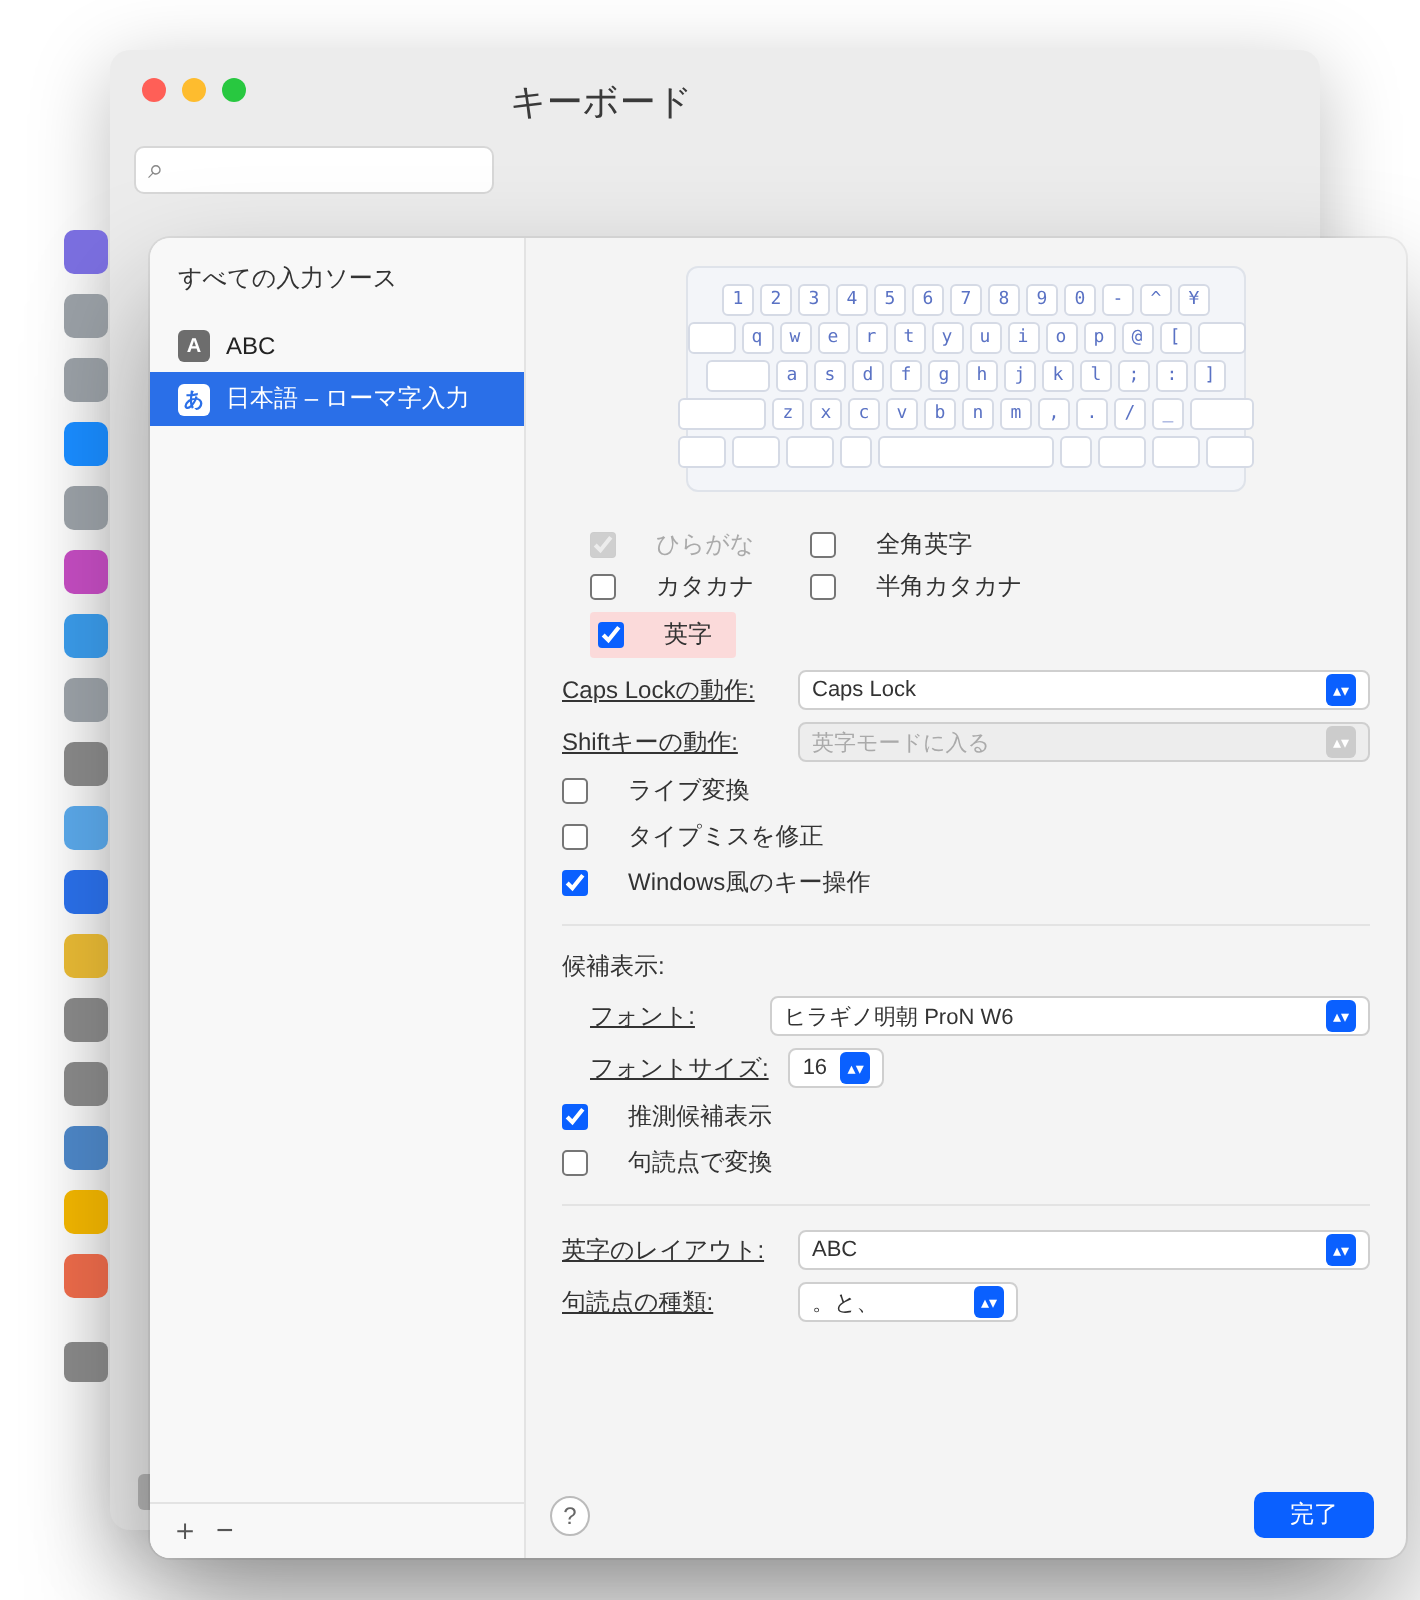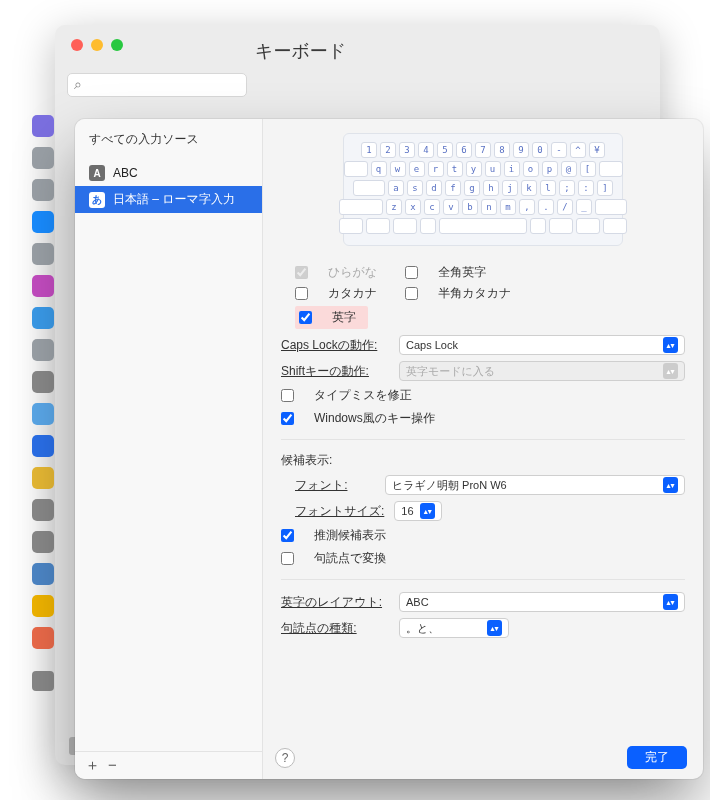--- a/index.html
+++ b/index.html
@@ -230,20 +230,24 @@
     <div class="frow">
         <span class="flab">Shiftキーの動作:</span>
       <div class="sel-ctrl dim">
           <span>英字モードに入る</span>
           <span class="sel-arrow dim">▴▾</span>
         </div>
       </div>
 
     <label class="ck" style="margin:6px 0;display:flex">
         <input type="checkbox" style="">
+        <span>ライブ変換</span>
+      </label>
+    <label class="ck" style="margin:6px 0;display:flex">
+        <input type="checkbox" style="">
         <span>タイプミスを修正</span>
       </label>
     <label class="ck" style="margin:6px 0;display:flex">
         <input type="checkbox" checked="" style="">
         <span>Windows風のキー操作</span>
       </label>
 
     <hr>
     <div class="lbl">候補表示:</div>
     <div class="frow indent">

